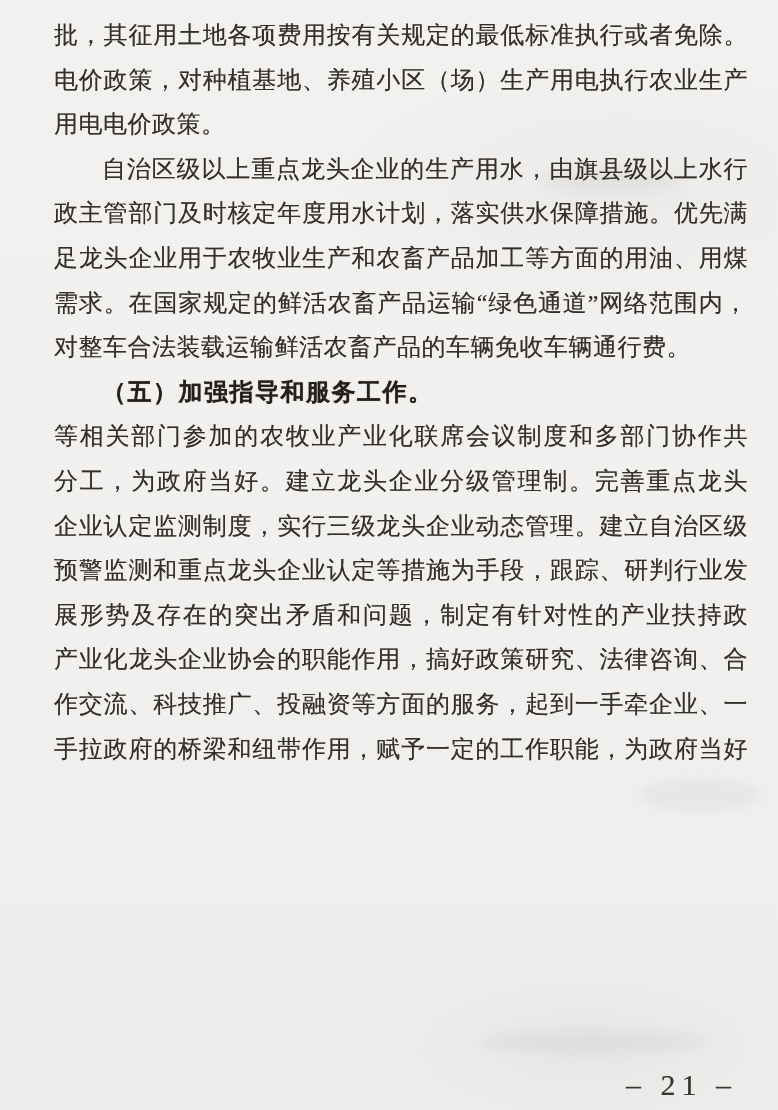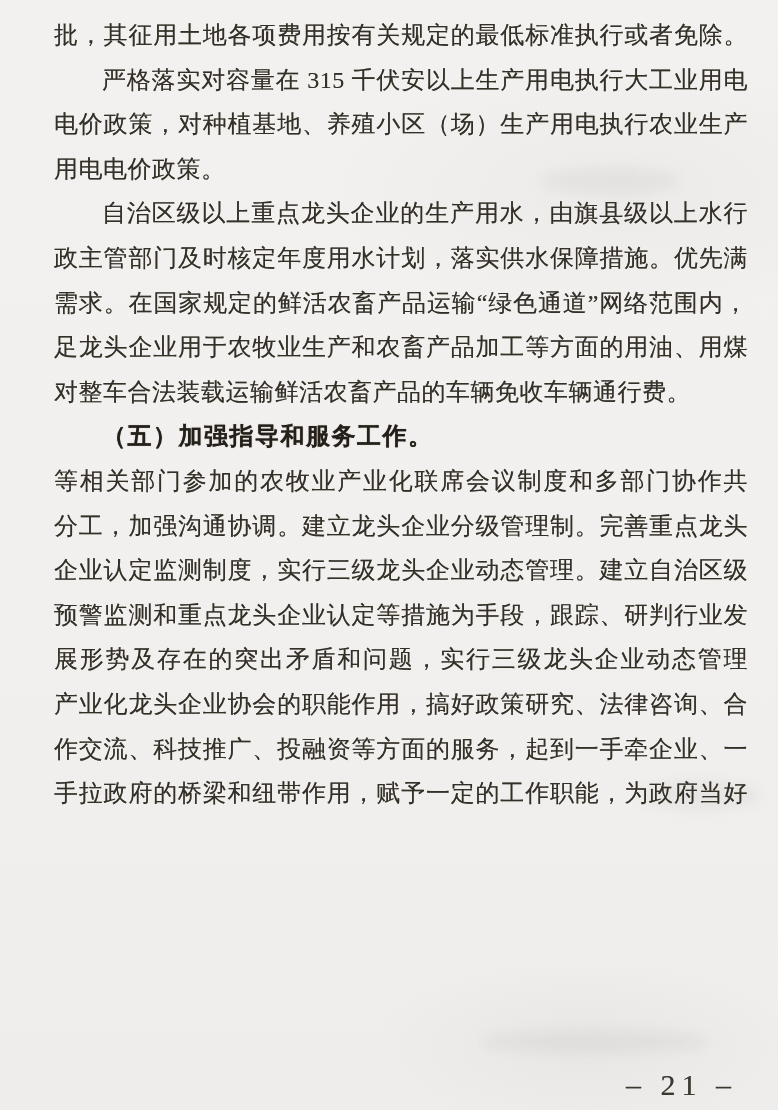--- a/index.html
+++ b/index.html
@@ -73,33 +73,32 @@
 </head>
 <body>
 
 <div class="page">
   <div class="smudge s1"></div>
   <div class="smudge s2"></div>
   <div class="smudge s3"></div>
 
   <div class="textblock">
     <div class="line">批，其征用土地各项费用按有关规定的最低标准执行或者免除。</div>
-    <div class="line indent">严格落实对容量在 315 千伏安以上生产用电执行大工业用电</div>
     <div class="line">电价政策，对种植基地、养殖小区（场）生产用电执行农业生产</div>
     <div class="line short">用电电价政策。</div>
     <div class="line indent">自治区级以上重点龙头企业的生产用水，由旗县级以上水行</div>
     <div class="line">政主管部门及时核定年度用水计划，落实供水保障措施。优先满</div>
+    <div class="line">足龙头企业用于农牧业生产和农畜产品加工等方面的用油、用煤</div>
     <div class="line">需求。在国家规定的鲜活农畜产品运输“绿色通道”网络范围内，</div>
-    <div class="line">足龙头企业用于农牧业生产和农畜产品加工等方面的用油、用煤</div>
     <div class="line short">对整车合法装载运输鲜活农畜产品的车辆免收车辆通行费。</div>
     <div class="line indent bold short">（五）加强指导和服务工作。</div>
     <div class="line">等相关部门参加的农牧业产业化联席会议制度和多部门协作共</div>
-    <div class="line">分工，加强沟通协调。建立龙头企业分级管理制。完善重点龙头</div>
+    <div class="line">分工，为政府当好。建立龙头企业分级管理制。完善重点龙头</div>
     <div class="line">企业认定监测制度，实行三级龙头企业动态管理。建立自治区级</div>
     <div class="line">预警监测和重点龙头企业认定等措施为手段，跟踪、研判行业发</div>
-    <div class="line">展形势及存在的突出矛盾和问题，实行三级龙头企业动态管理</div>
+    <div class="line">展形势及存在的突出矛盾和问题，制定有针对性的产业扶持政</div>
     <div class="line">产业化龙头企业协会的职能作用，搞好政策研究、法律咨询、合</div>
     <div class="line">作交流、科技推广、投融资等方面的服务，起到一手牵企业、一</div>
     <div class="line">手拉政府的桥梁和纽带作用，赋予一定的工作职能，为政府当好</div>
   </div>
 
   <div class="page-number">– 21 –</div>
 </div>
 
 </body></html>

